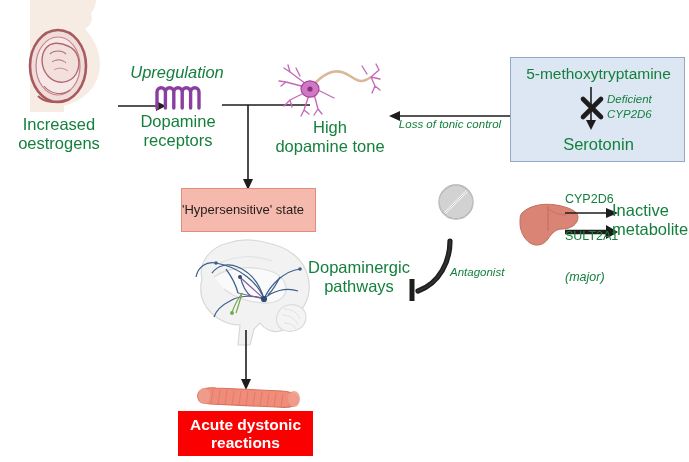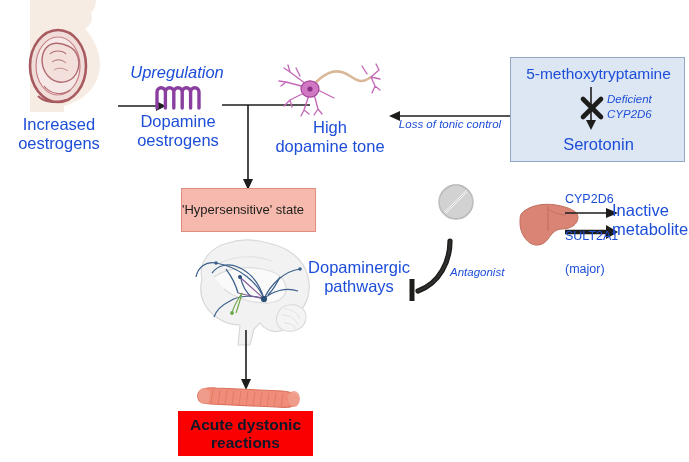--- a/index.html
+++ b/index.html
@@ -11,21 +11,21 @@
     position: relative;
     width: 689px;
     height: 462px;
     background: #ffffff;
     font-family: "Liberation Sans", sans-serif;
     overflow: hidden;
   }
   .abs { position: absolute; }
   .lbl {
     position: absolute;
-    color: #1d4ed8;
+    color: #15803d;
     text-align: center;
     line-height: 1.18;
     white-space: pre-line;
   }
   .t18 { font-size: 17.5px; }
   .t17 { font-size: 16.5px; }
   .t16 { font-size: 15.5px; }
   .t13 { font-size: 12.5px; }
   .t12 { font-size: 11.5px; }
   .ital { font-style: italic; }
@@ -41,21 +41,21 @@
     line-height: 1.16;
   }
   #hypersensitive-box {
     left: 181px; top: 188px; width: 135px; height: 44px;
     background: #f6b9ad; border: 1px solid #e08d7e;
     font-size: 13px; color: #1d1d1b;
   }
   #acute-box {
     left: 178px; top: 411px; width: 135px; height: 45px;
     background: #fb0000; border: none;
-    font-size: 15.5px; font-weight: bold; color: #0f172a;
+    font-size: 15.5px; font-weight: bold; color: #ffffff;
   }
   #serotonin-box {
     left: 510px; top: 57px; width: 175px; height: 105px;
     background: #dde6f3; border: 1px solid #93a8c4;
   }
   svg { display: block; overflow: visible; }
 </style>
 </head>
 <body>
 
@@ -95,21 +95,21 @@
     <svg width="52" height="26" viewBox="0 0 52 26">
       <path d="M5 25 L5 9 A4.2 4.2 0 0 1 13.4 9 L13.4 25
                M13.4 25 L13.4 9 A4.2 4.2 0 0 1 21.8 9 L21.8 25
                M21.8 25 L21.8 9 A4.2 4.2 0 0 1 30.2 9 L30.2 25
                M30.2 25 L30.2 9 A4.2 4.2 0 0 1 38.6 9 L38.6 25
                M38.6 25 L38.6 9 A4.2 4.2 0 0 1 47 9 L47 25" fill="none" stroke="#8a3fa0" stroke-width="3.4" stroke-linecap="round" stroke-linejoin="round"></path>
     </svg>
   </div>
 
   <div class="lbl t17" style="left:132px; top:112px; width:92px;">Dopamine
-oestrogens</div>
+receptors</div>
 
   <div class="abs" style="left:222px; top:100px;">
     <svg width="90" height="92" viewBox="0 0 90 92">
       <line x1="0" y1="5" x2="88" y2="5" stroke="#1d1d1b" stroke-width="1.6"></line>
       <line x1="26" y1="5" x2="26" y2="80" stroke="#1d1d1b" stroke-width="1.6"></line>
       <path d="M21 79 L26 90 L31 79 Z" fill="#1d1d1b"></path>
     </svg>
   </div>
 
   <div class="abs" style="left:276px; top:62px;">
@@ -282,18 +282,18 @@
     </svg>
   </div>
 
   <div class="abs" style="left:565px; top:224px;">
     <svg width="54" height="16" viewBox="0 0 54 16">
       <line x1="0" y1="8" x2="42" y2="8" stroke="#1d1d1b" stroke-width="4.6"></line>
       <path d="M41 1 L53 8 L41 15 Z" fill="#1d1d1b"></path>
     </svg>
   </div>
   <div class="lbl t13" style="left:565px; top:229px; width:80px; text-align:left;">SULT2A1</div>
-  <div class="lbl t13" style="left:565px; top:262px; width:80px; text-align:left;">(major)</div>
+  <div class="lbl t13" style="left:565px; top:270px; width:80px; text-align:left;font-style:italic;">(major)</div>
 
   <div class="lbl t17" style="left:612px; top:201px; width:82px; text-align:left;">Inactive
 metabolites</div>
 
 </div>
 
 </body></html>

